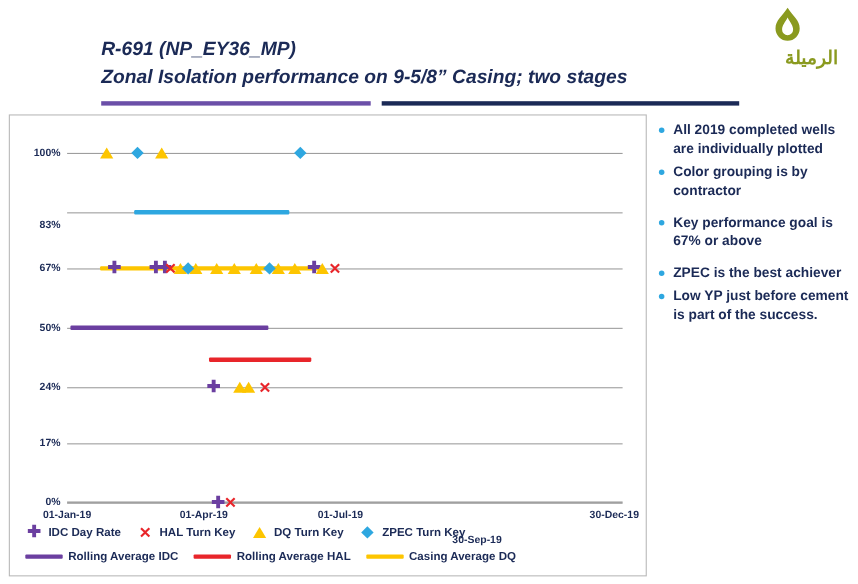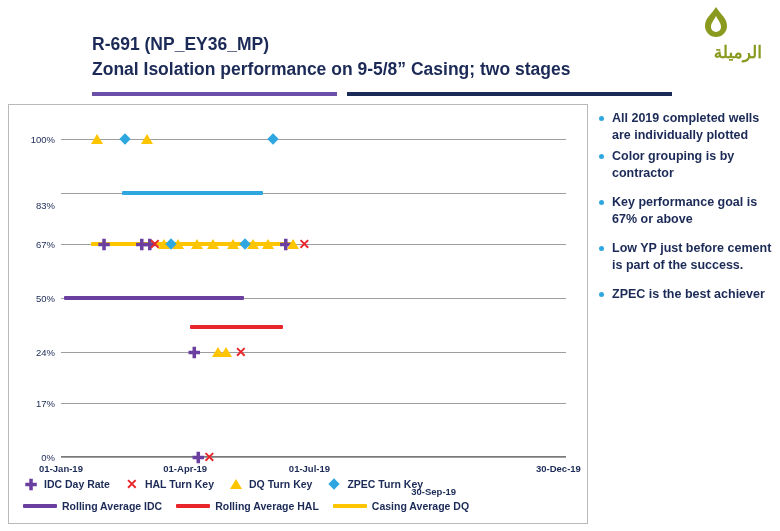--- a/index.html
+++ b/index.html
@@ -18,20 +18,21 @@
     position: relative;
     width: 780px;
     height: 531px;
   }
   
   .title-block {
     position: absolute;
     left: 92px;
     top: 32px;
     width: 560px;
+    font-style: italic;
   }
   .title-line {
     color: #1b2a56;
     font-size: 17.5px;
     font-weight: bold;
     line-height: 25px;
     white-space: nowrap;
   }
   .title-underline-wrap {
     position: absolute;
@@ -120,21 +121,21 @@
     height: 1px;
     background: #7a7a7a;
   }
   .ylabel {
     position: absolute;
     right: 100%;
     margin-right: 6px;
     transform: translateY(-50%);
     font-size: 9.5px;
     color: #1b2a56;
-    font-weight: normal;
+    font-weight: bold;
     white-space: nowrap;
   }
   .xlabel {
     position: absolute;
     top: 100%;
     margin-top: 6px;
     transform: translateX(-50%);
     font-size: 9.5px;
     color: #1b2a56;
     font-weight: bold;
@@ -362,17 +363,17 @@
             <span>Casing Average DQ</span>
           </div>
         </div>
     </div>
   </div>
 
   <div class="bullets" id="bullets">
       <div class="bullet tight">All 2019 completed wells are individually plotted</div>
       <div class="bullet">Color grouping is by contractor</div>
       <div class="bullet">Key performance goal is 67% or above</div>
+      <div class="bullet tight">ZPEC is the best achiever</div>
       <div class="bullet">Low YP just before cement is part of the success.</div>
-      <div class="bullet tight">ZPEC is the best achiever</div>
     </div>
 
 </div>
 
 </body></html>

